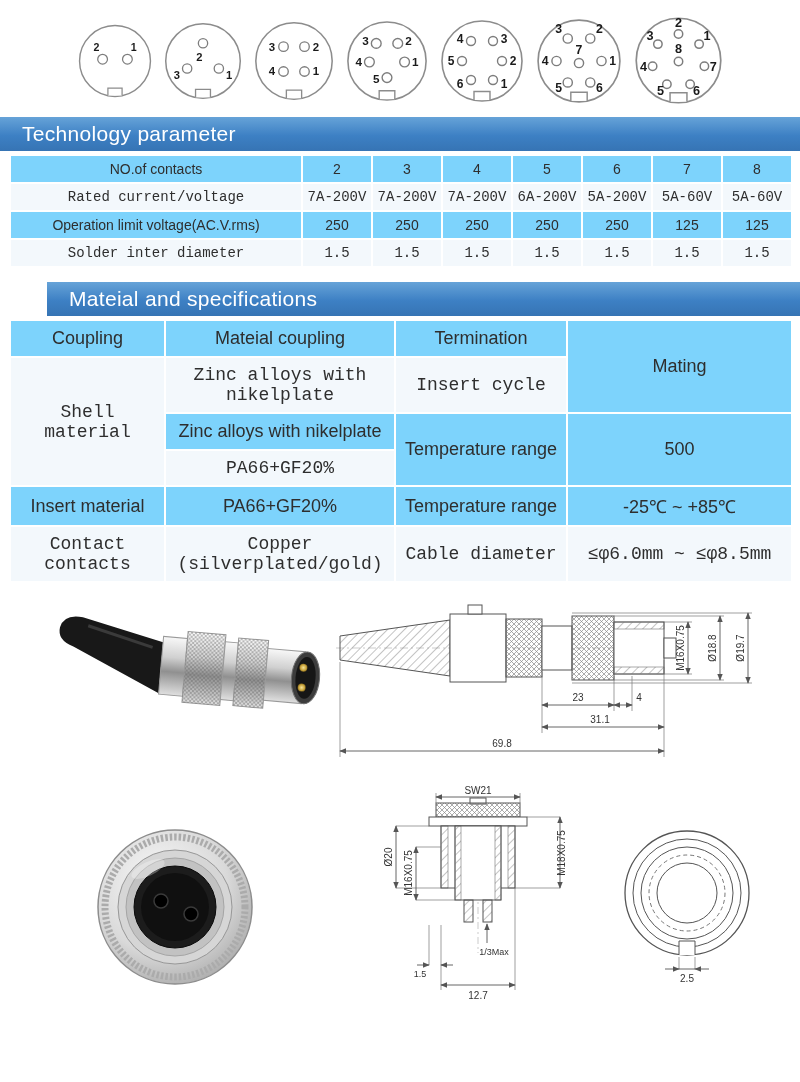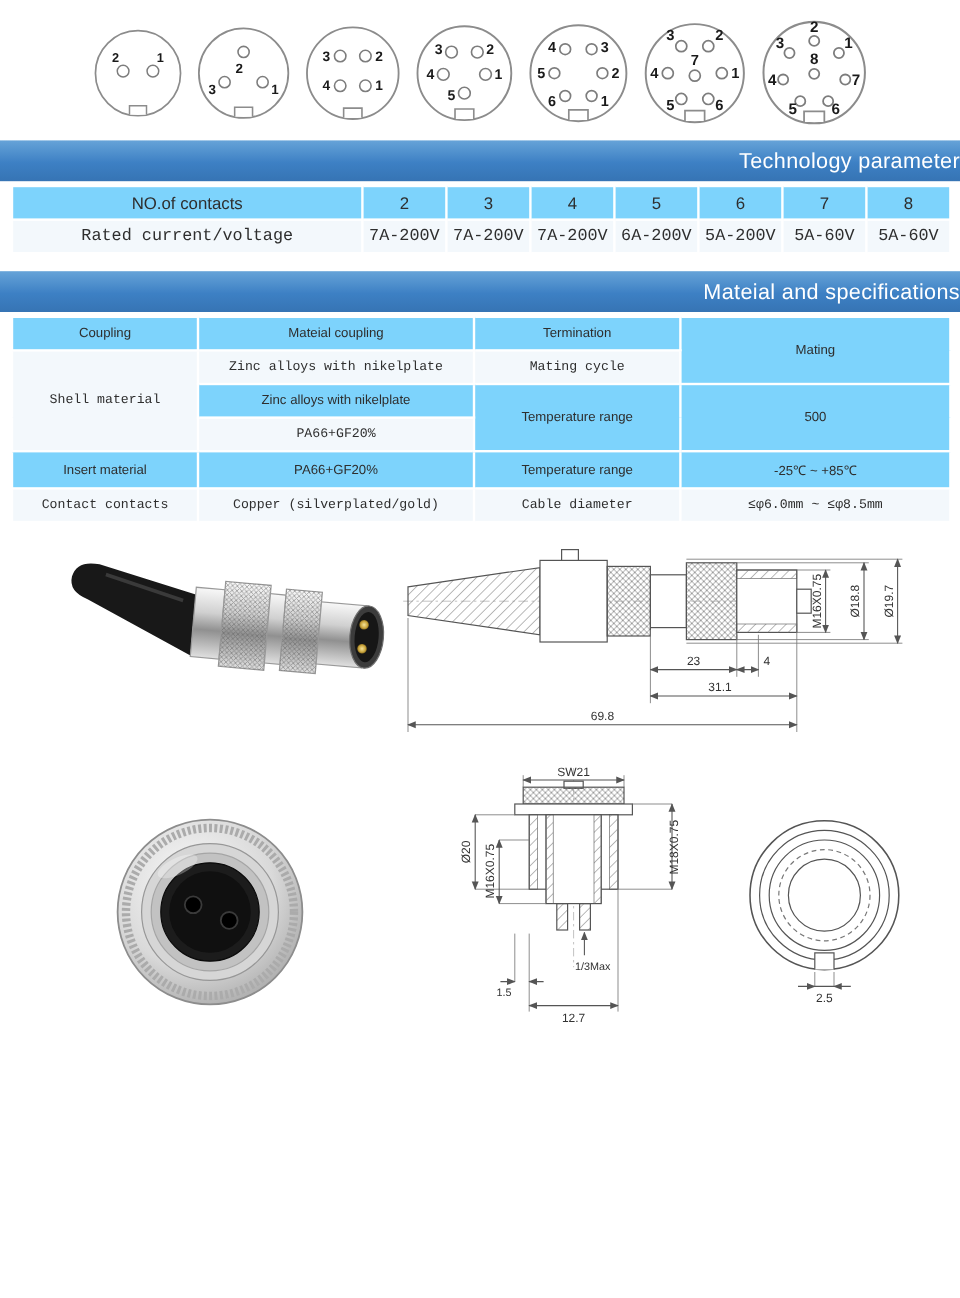--- a/index.html
+++ b/index.html
@@ -5,28 +5,28 @@
   * { margin:0; padding:0; box-sizing:border-box; }
   html,body { background:#fff; }
   body {
     width:800px; height:1082px; position:relative; overflow:hidden;
     font-family:"Liberation Sans", sans-serif; color:#303030;
   }
   .pin-row { display:flex; justify-content:center; align-items:center; gap:8px; padding-top:14px; height:107px; }
   .section-header {
     height:34px; display:flex; align-items:center; padding-left:22px;
     background:linear-gradient(180deg,#66a3d8 0%,#3d80c4 55%,#3674b4 100%);
-    color:#fff; font-size:18px; letter-spacing:.3px;justify-content:flex-end;
+    color:#fff; font-size:21px; letter-spacing:.3px;
   }
   .hdr1 { margin-top:10px; }
-  .hdr2 { margin-top:14px; }
+  .hdr2 { margin-top:14px;margin-left:47px; }
   .spec-table { border-collapse:collapse; table-layout:fixed; width:782px; margin:3px 9px; }
   .spec-table td { border:2px solid #ffffff; text-align:center; vertical-align:middle; color:#2e2e2e; }
   #tech-table td { font-size:14px; padding:5px 2px; }
-  #material-table td { font-size:11px; padding:7px 4px; }
+  #material-table td { font-size:18px; padding:7px 4px; }
   .row-blue td { background:#7dd3fc; }
   .row-light td { background:#f3f8fc;font-family:Liberation Mono, monospace; }
   .images-section { position:relative; height:432px; margin-top:4px; }
   .images-section svg { position:absolute; }
   #male-photo   { left:42px;  top:12px; }
   #side-drawing { left:334px; top:2px;  }
   #female-photo { left:88px;  top:240px; }
   #socket-drawing { left:372px; top:198px; }
   #front-drawing  { left:606px; top:232px; }
   .dim { font-size:10px; fill:#333; }
@@ -165,20 +165,40 @@
       <tr class="row-light">
         <td>Rated current/voltage</td>
         <td>7A-200V</td>
         <td>7A-200V</td>
         <td>7A-200V</td>
         <td>6A-200V</td>
         <td>5A-200V</td>
         <td>5A-60V</td>
         <td>5A-60V</td>
       </tr>
+      <tr class="row-blue">
+        <td>Operation limit voltage(AC.V.rms)</td>
+        <td>250</td>
+        <td>250</td>
+        <td>250</td>
+        <td>250</td>
+        <td>250</td>
+        <td>125</td>
+        <td>125</td>
+      </tr>
+      <tr class="row-light">
+        <td>Solder inter diameter</td>
+        <td>1.5</td>
+        <td>1.5</td>
+        <td>1.5</td>
+        <td>1.5</td>
+        <td>1.5</td>
+        <td>1.5</td>
+        <td>1.5</td>
+      </tr>
     </tbody>
 </table>
 
 <div class="section-header hdr2">
   <span>Mateial and specifications</span>
 </div>
 <table class="spec-table" id="material-table">
   <colgroup>
     <col style="width:155px">
       <col style="width:230px">
@@ -188,21 +208,21 @@
   <tbody>
       <tr class="row-blue">
         <td>Coupling</td>
         <td>Mateial coupling</td>
         <td>Termination</td>
         <td rowspan="2">Mating</td>
       </tr>
       <tr class="row-light">
         <td rowspan="3">Shell material</td>
         <td>Zinc alloys with nikelplate</td>
-        <td>Mating cycle</td>
+        <td>Insert cycle</td>
       </tr>
       <tr class="row-blue">
         <td>Zinc alloys with nikelplate</td>
         <td rowspan="2">Temperature range</td>
         <td rowspan="2">500</td>
       </tr>
       <tr class="row-light">
         <td>PA66+GF20%</td>
       </tr>
       <tr class="row-blue">

